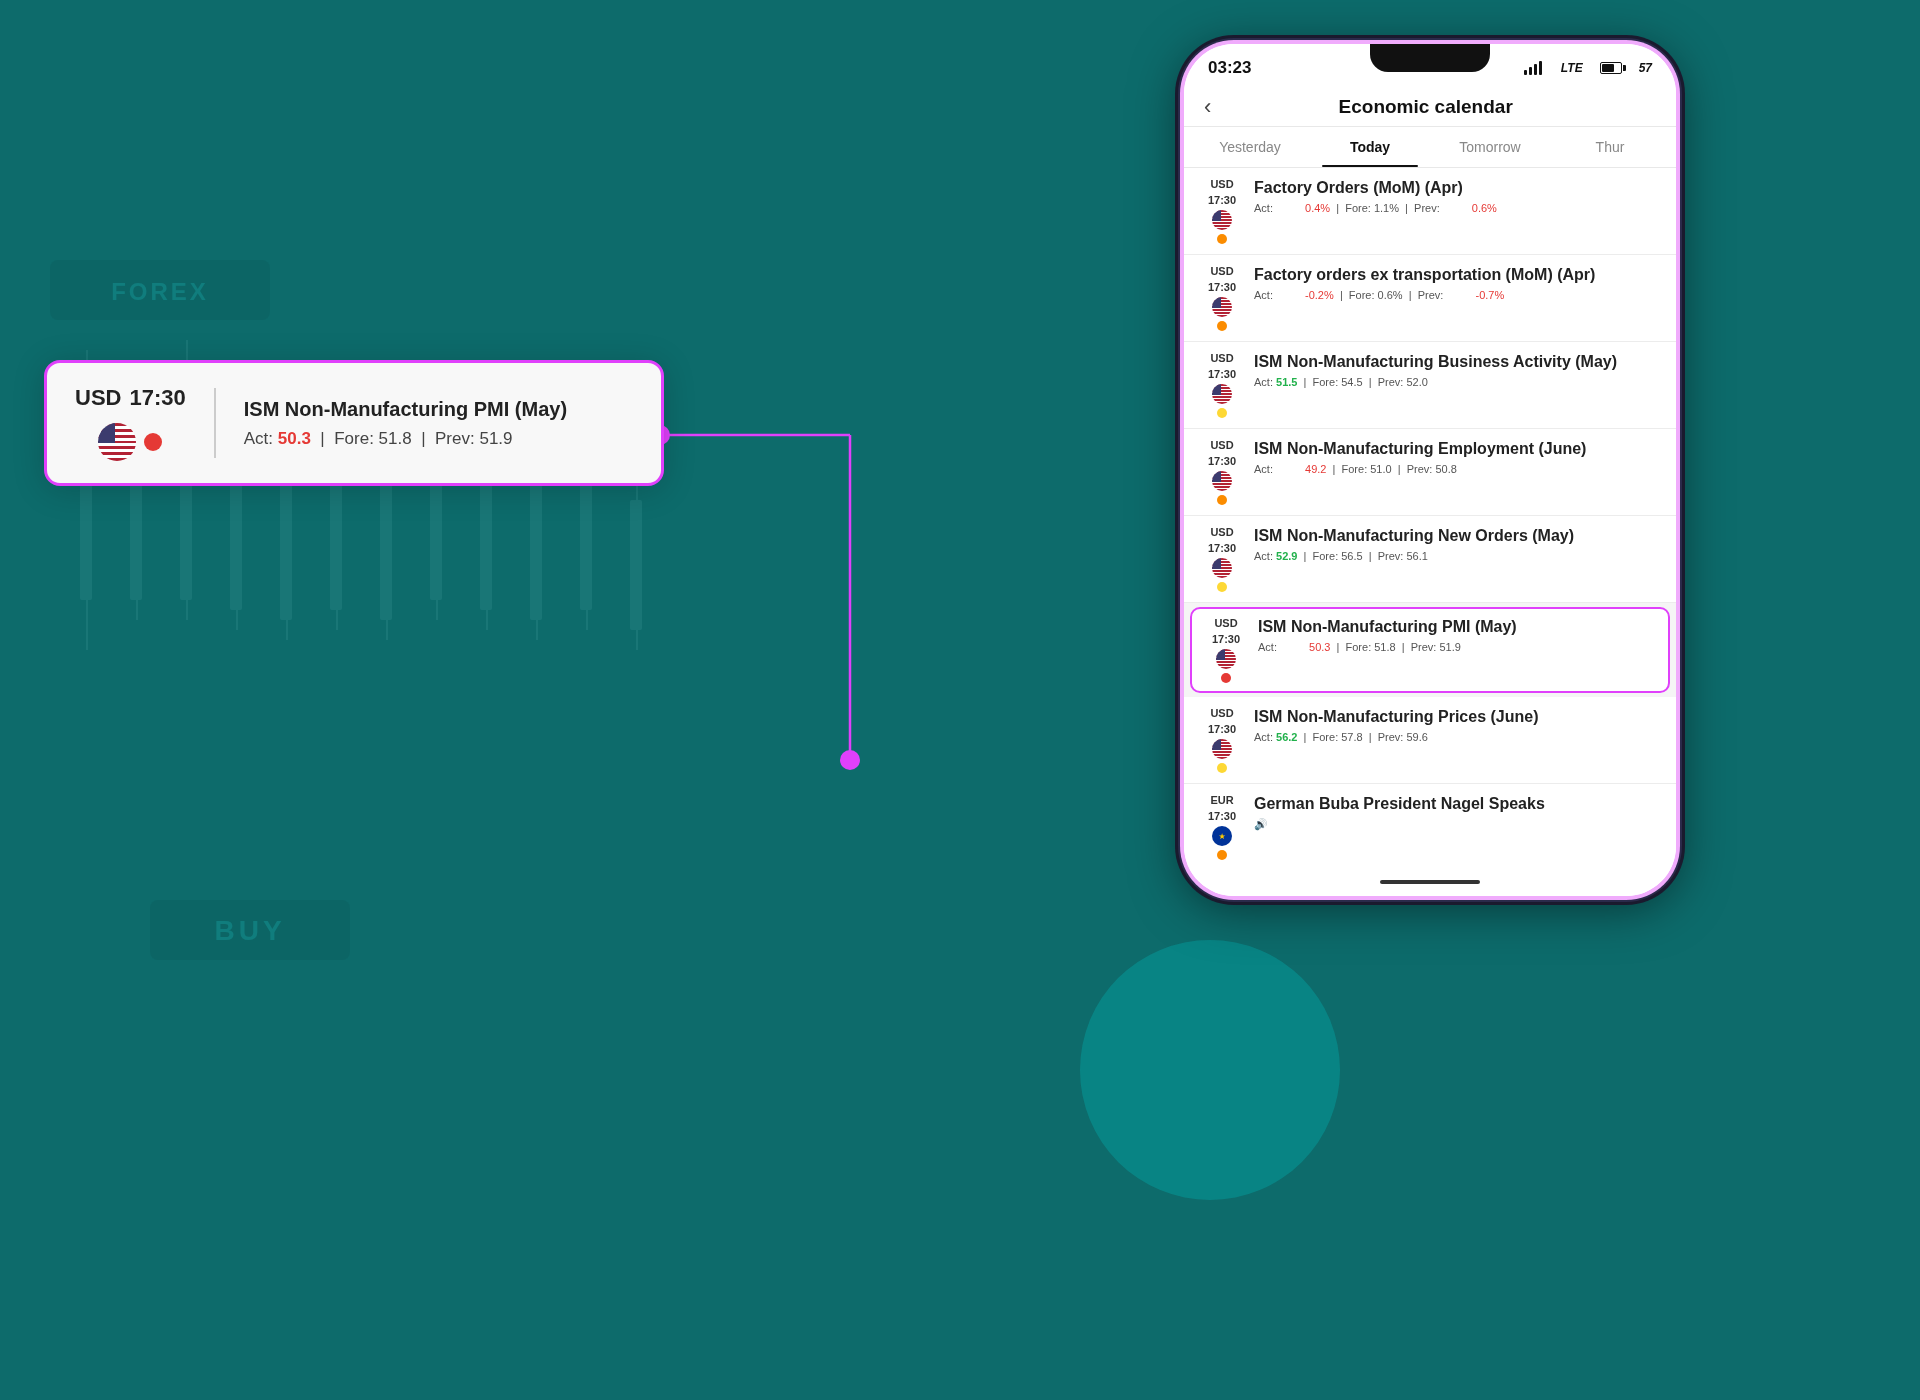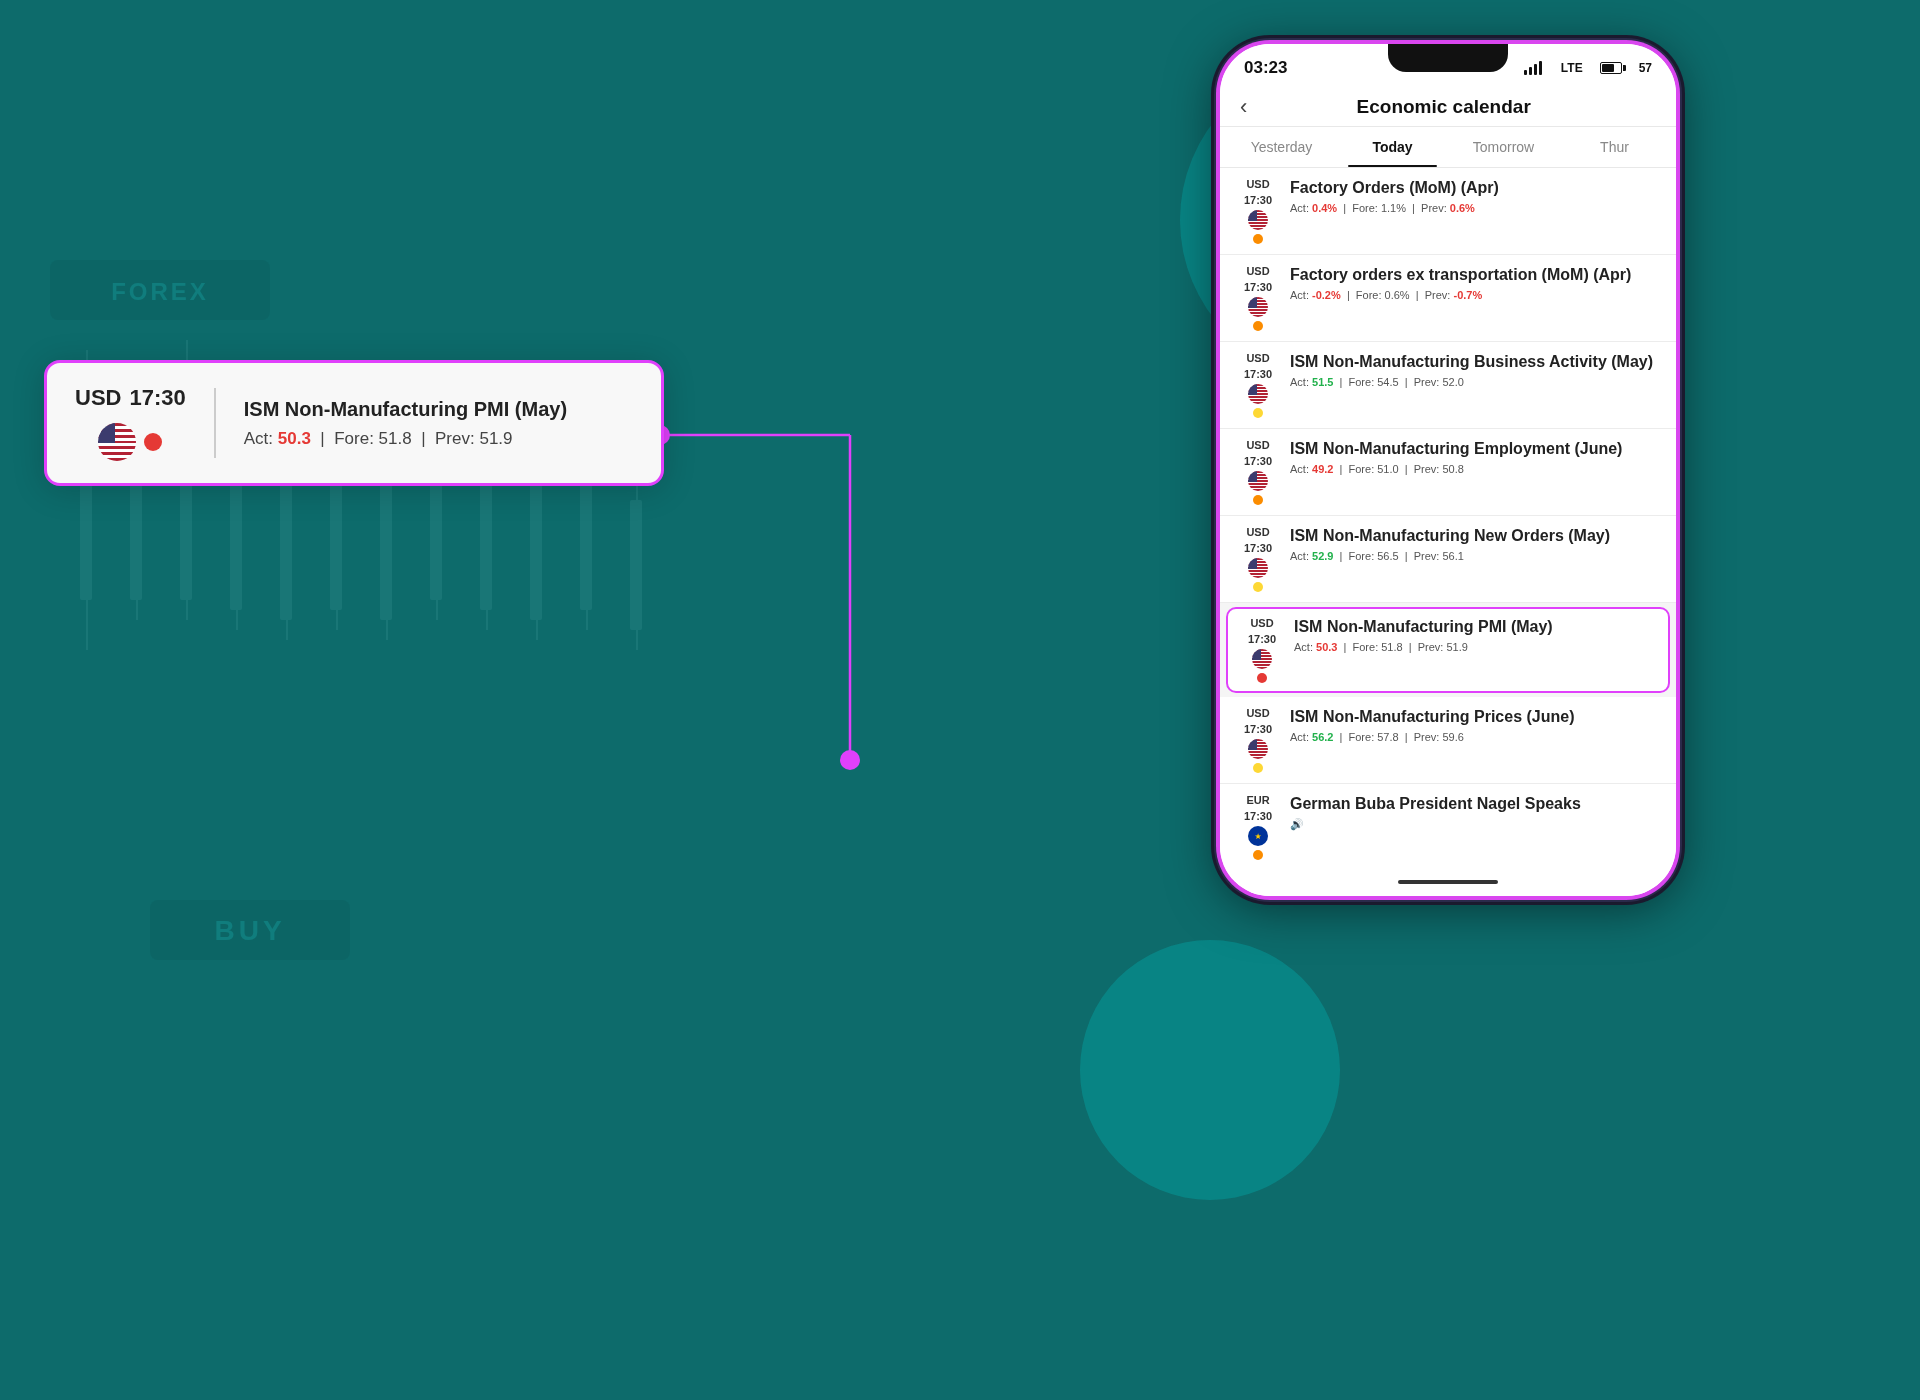--- a/index.html
+++ b/index.html
@@ -116,23 +116,23 @@
       color: #444;
     }
 
     .val-red { color: #e53935; font-weight: 700; }
 
     
     .phone-frame {
       position: absolute;
       right: 240px;
       top: 40px;
-      width: 464px;
+      width: 500px;
       height: 860px;
-      background: #d946ef;
+      background: #f0abfc;
       border-radius: 54px;
       box-shadow: 0 0 0 2px #2a2a4a, 0 0 0 5px #1a1a2e, 0 8px 48px rgba(0,0,0,0.5);
       overflow: hidden;
       z-index: 5;
     }
 
     .phone-inner {
       position: absolute;
       top: 4px;
       left: 4px;
@@ -172,20 +172,21 @@
       top: 0;
     }
 
     .status-right {
       display: flex;
       align-items: center;
       gap: 17px;
       font-size: 13px;
       font-weight: 700;
       color: #111;
+      font-style: italic;
     }
 
     
     .nav-bar {
       background: #fff;
       padding: 8px 20px 6px 20px;
       display: flex;
       align-items: center;
       flex-shrink: 0;
       border-bottom: 1px solid #e8e8e8;
@@ -309,21 +310,21 @@
       color: #222;
       margin-bottom: 3px;
       line-height: 1.3;
     }
 
     .cal-values {
       font-size: 11px;
       color: #555;
     }
 
-    .cal-val-red { color: #e53935; font-weight: 700; }
+    .cal-val-red { color: #e53935; font-weight: 400; margin-left: 29px; }
     .cal-val-green { color: #22b14c; font-weight: 700; }
 
     
     .home-indicator {
       height: 28px;
       background: #fff;
       display: flex;
       align-items: center;
       justify-content: center;
       flex-shrink: 0;

